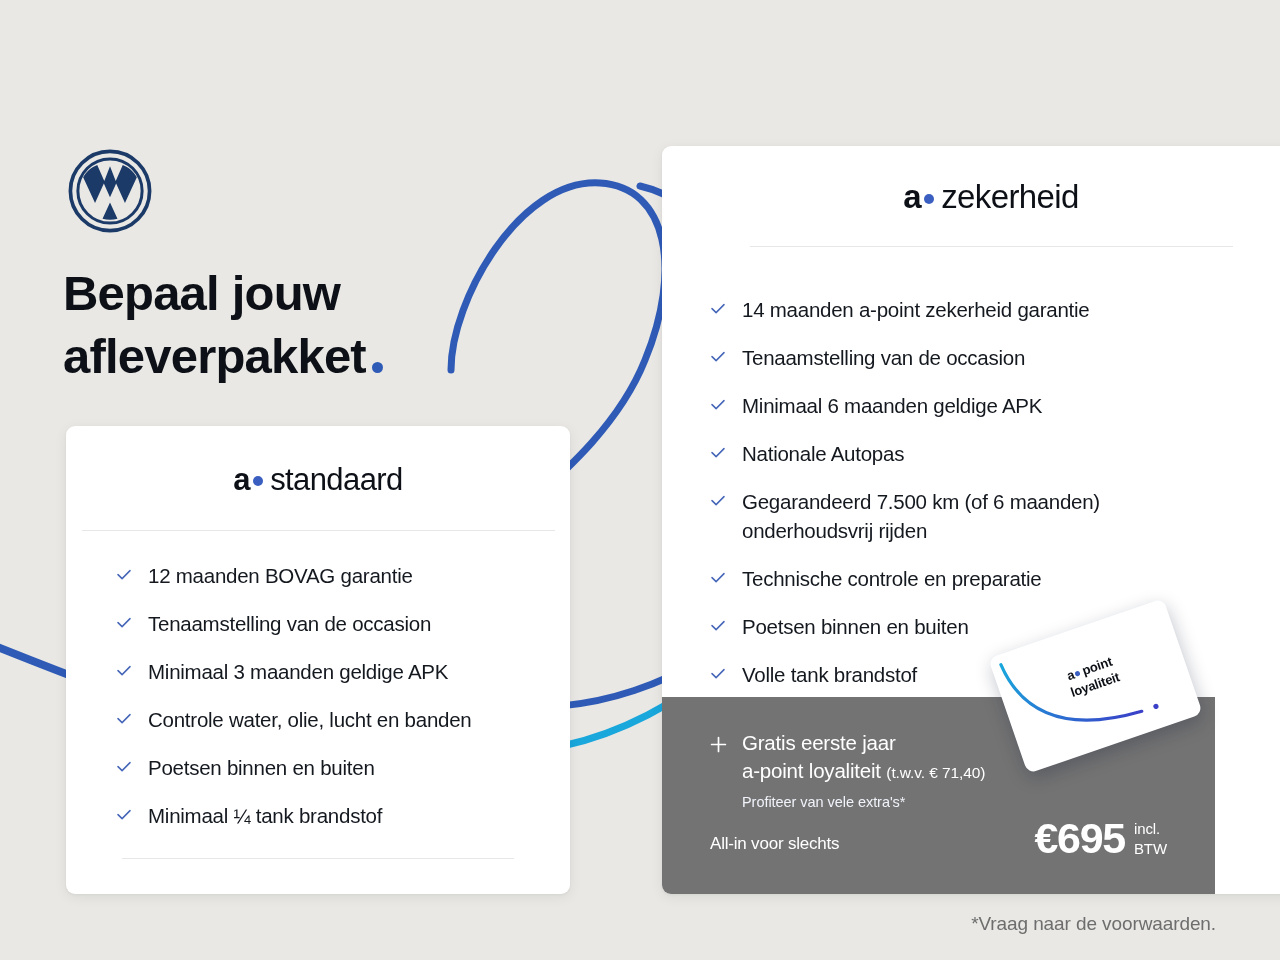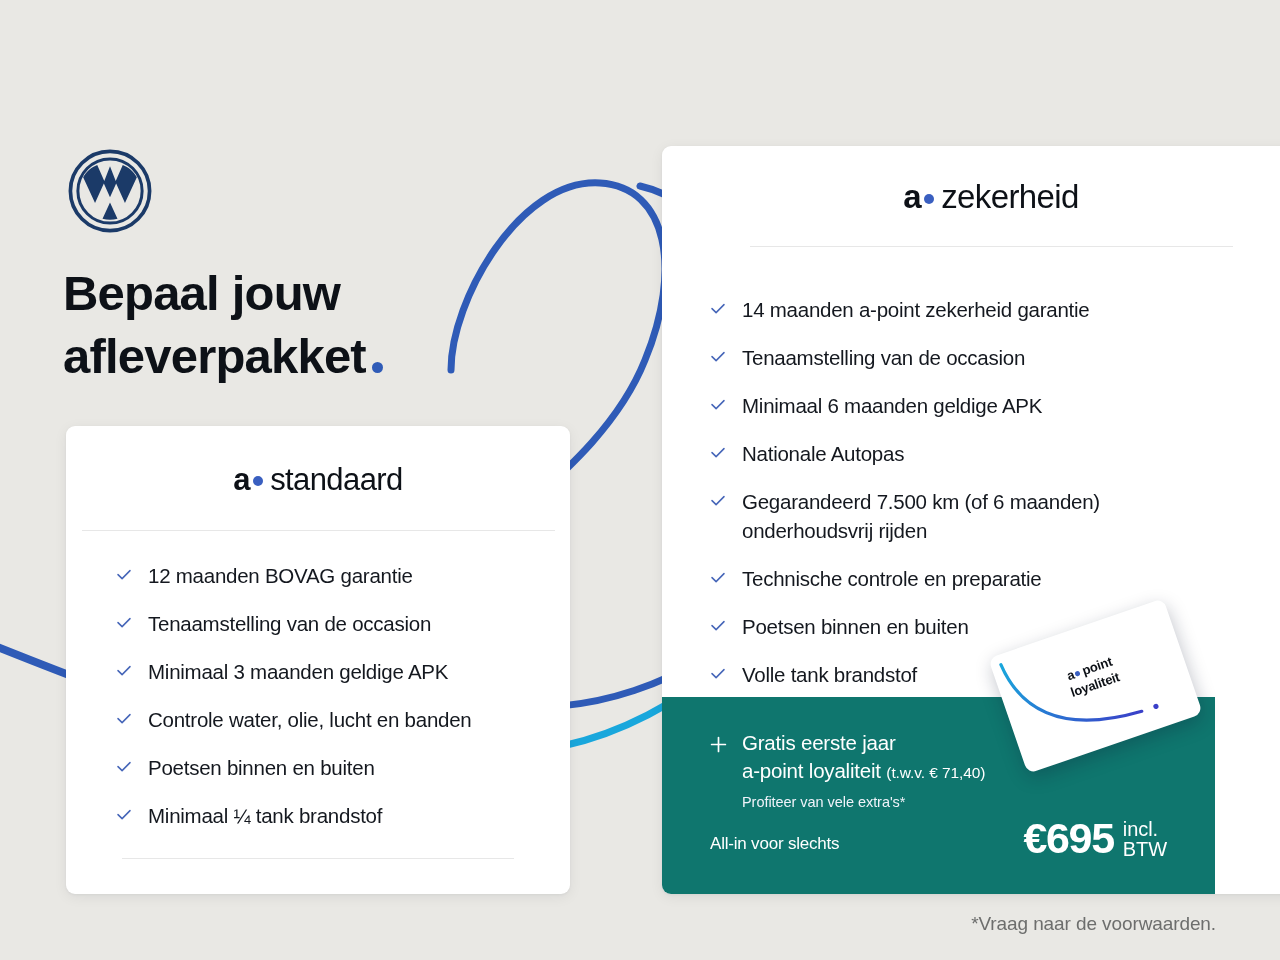--- a/index.html
+++ b/index.html
@@ -159,21 +159,21 @@
     margin: 28px auto 0 auto;
   }
 
   
   .price-panel {
     position: absolute;
     left: 0;
     bottom: 0;
     width: 553px;
     height: 197px;
-    background: #0f766e;
+    background: #737373;
     color: #ffffff;
     overflow: hidden;
   }
 
   .bonus-row {
     position: absolute;
     left: 48px;
     top: 32px;
     display: flex;
     align-items: flex-start;
@@ -230,21 +230,21 @@
     align-items: flex-start;
   }
   .price-amount {
     font-size: 43px;
     font-weight: 700;
     letter-spacing: -1.3px;
     line-height: 44px;
     color: #ffffff;
   }
   .price-vat {
-    font-size: 20px;
+    font-size: 15px;
     line-height: 20px;
     margin-left: 9px;
     margin-top: 3px;
     color: #ffffff;
     letter-spacing: -0.1px;
   }
 
   
   .loyalty-card {
     position: absolute;

